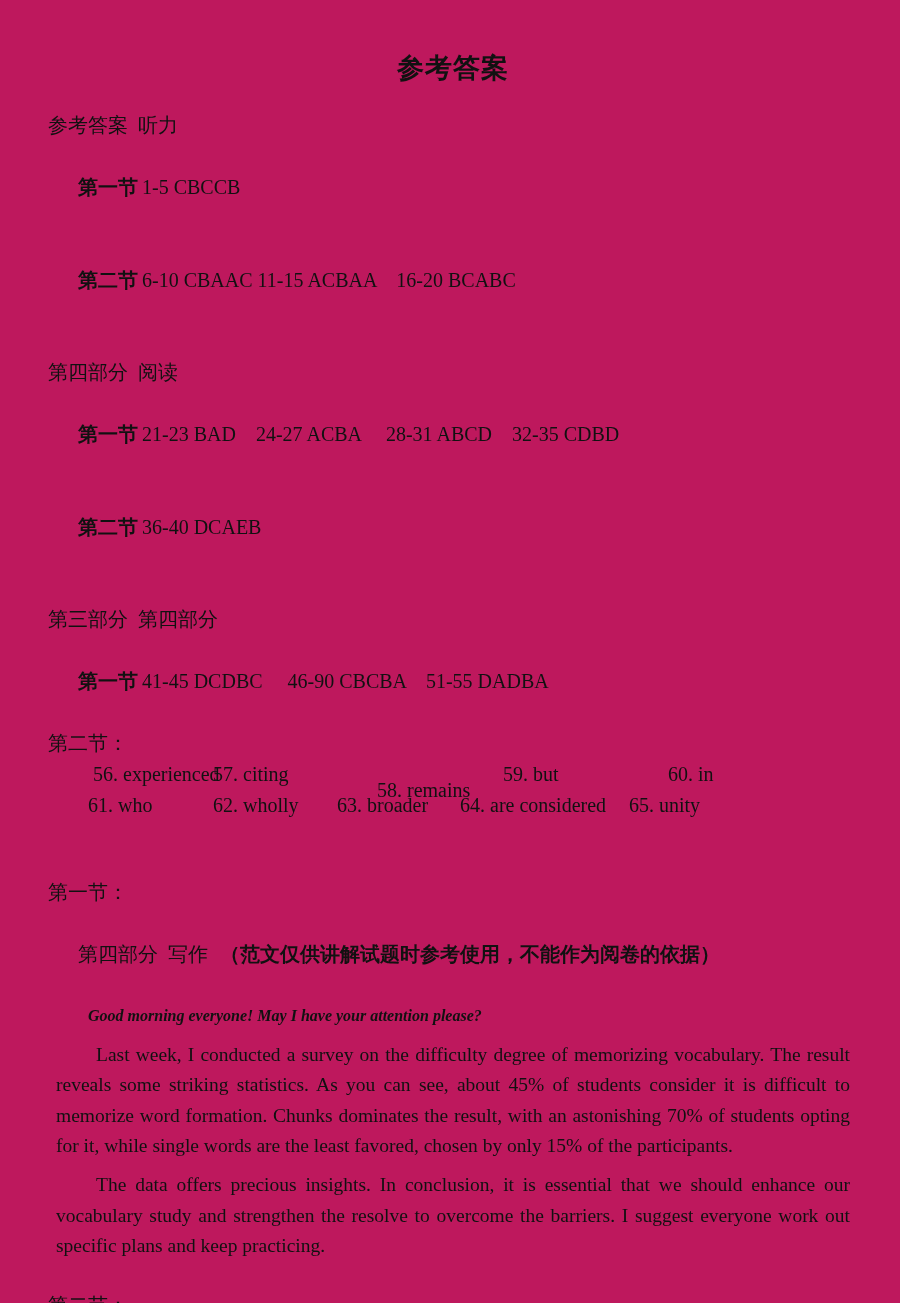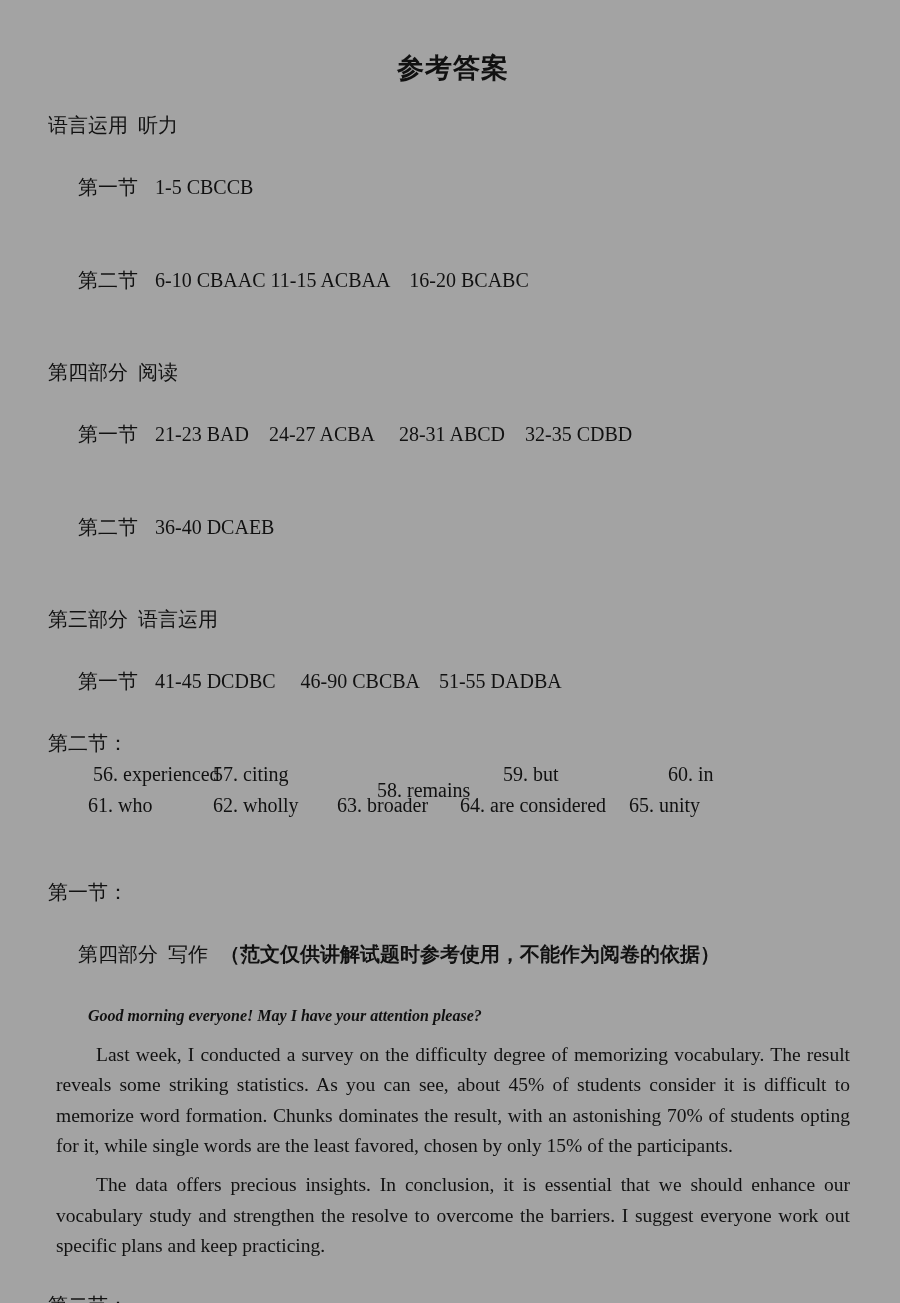--- a/index.html
+++ b/index.html
@@ -12,37 +12,38 @@
     height: 1303px;
     font-family: "Liberation Serif", "DejaVu Serif", serif;
     color: #111111;
     overflow: hidden;
   }
   .page {
     box-sizing: border-box;
     width: 900px;
     height: 1303px;
     padding: 50px 42px 0 48px;
-    background: #a3a3a3;
+    background: #be185d;
   }
   .doc-title {
     margin: 0 0 24px 0;
     text-align: center;
     font-size: 27px;
     line-height: 36px;
     font-weight: bold;
     letter-spacing: 1px;
   }
   .cn-line {
     font-size: 20px;
     line-height: 31px;
     white-space: pre-wrap;
   }
   .lbl {
-    margin-right: 17px;
+    margin-right: 4px;
+    font-weight: bold;
   }
   .section-block { margin: 0; }
   .gap-sm { margin-top: 30px; }
   .gap-lg { margin-top: 56px; }
   .gap-md { margin-top: 28px; }
   .fill-row {
     position: relative;
     height: 31px;
     font-size: 20px;
     line-height: 31px;
@@ -87,41 +88,41 @@
   }
 </style>
 </head>
 <body>
 
 <div class="page">
 
   <h1 class="doc-title">参考答案</h1>
 
   <div class="section-block">
-    <div class="cn-line">语言运用  听力</div>
+    <div class="cn-line">参考答案  听力</div>
     <div class="cn-line">
       <span class="lbl">第一节</span><span>1-5 CBCCB</span>
     </div>
     <div class="cn-line">
       <span class="lbl">第二节</span><span>6-10 CBAAC 11-15 ACBAA    16-20 BCABC</span>
     </div>
   </div>
 
   <div class="section-block gap-sm">
     <div class="cn-line">第四部分  阅读</div>
     <div class="cn-line">
       <span class="lbl">第一节</span><span>21-23 BAD    24-27 ACBA     28-31 ABCD    32-35 CDBD</span>
     </div>
     <div class="cn-line">
       <span class="lbl">第二节</span><span>36-40 DCAEB</span>
     </div>
   </div>
 
   <div class="section-block gap-sm">
-    <div class="cn-line">第三部分  语言运用</div>
+    <div class="cn-line">第三部分  第四部分</div>
     <div class="cn-line">
       <span class="lbl">第一节</span><span>41-45 DCDBC     46-90 CBCBA    51-55 DADBA</span>
     </div>
     <div class="cn-line">第二节：</div>
     <div class="fill-row">
       <span class="r1-0">56. experienced</span>
       <span class="r1-1">57. citing</span>
       <span class="r1-2">58. remains</span>
       <span class="r1-3">59. but</span>
       <span class="r1-4">60. in</span>

